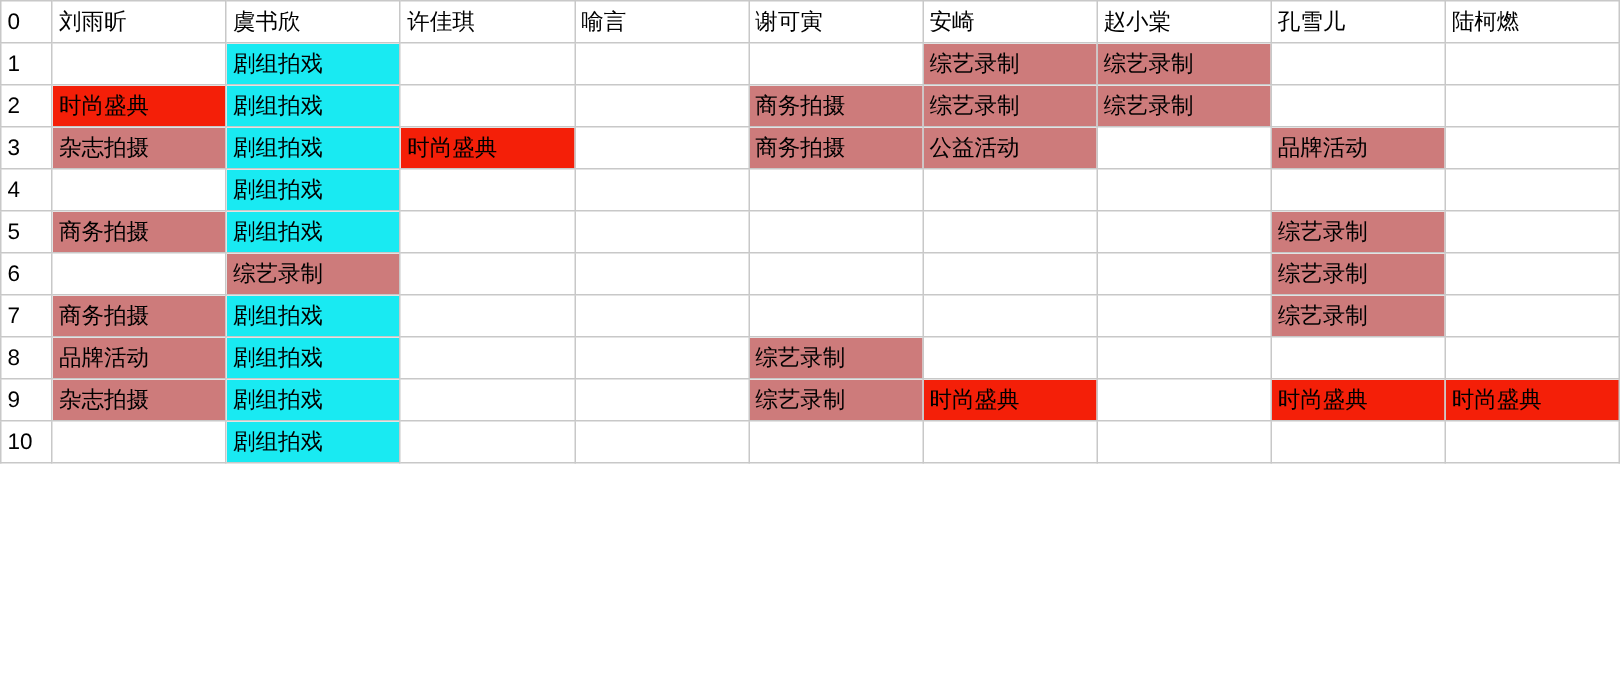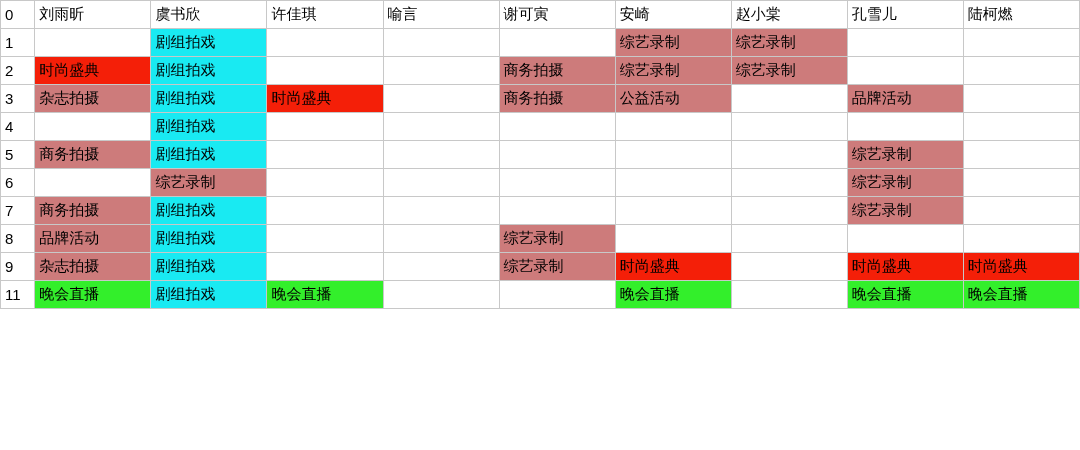--- a/index.html
+++ b/index.html
@@ -176,25 +176,25 @@
         <td style="background: rgb(25, 234, 242);">剧组拍戏</td>
         <td class="empty" style="background: rgb(255, 255, 255);"></td>
         <td class="empty" style="background: rgb(255, 255, 255);"></td>
         <td style="background: rgb(205, 123, 123);">综艺录制</td>
         <td style="background: rgb(244, 31, 8);">时尚盛典</td>
         <td class="empty" style="background: rgb(255, 255, 255);"></td>
         <td style="background: rgb(244, 31, 8);">时尚盛典</td>
         <td style="background: rgb(244, 31, 8);">时尚盛典</td>
       </tr>
       <tr>
-        <td class="rowhead">11</td>
-        <td style="background: rgb(51, 239, 43);">晚会直播</td>
-        <td style="background: rgb(25, 234, 242);">剧组拍戏</td>
-        <td style="background: rgb(51, 239, 43);">晚会直播</td>
-        <td class="empty" style="background: rgb(255, 255, 255);"></td>
-        <td class="empty" style="background: rgb(255, 255, 255);"></td>
-        <td style="background: rgb(51, 239, 43);">晚会直播</td>
-        <td class="empty" style="background: rgb(255, 255, 255);"></td>
-        <td style="background: rgb(51, 239, 43);">晚会直播</td>
-        <td style="background: rgb(51, 239, 43);">晚会直播</td>
+        <td class="rowhead">10</td>
+        <td class="empty" style="background: rgb(255, 255, 255);"></td>
+        <td style="background: rgb(25, 234, 242);">剧组拍戏</td>
+        <td class="empty" style="background: rgb(255, 255, 255);"></td>
+        <td class="empty" style="background: rgb(255, 255, 255);"></td>
+        <td class="empty" style="background: rgb(255, 255, 255);"></td>
+        <td class="empty" style="background: rgb(255, 255, 255);"></td>
+        <td class="empty" style="background: rgb(255, 255, 255);"></td>
+        <td class="empty" style="background: rgb(255, 255, 255);"></td>
+        <td class="empty" style="background: rgb(255, 255, 255);"></td>
       </tr>
     </tbody>
 </table>
 
 </body></html>

